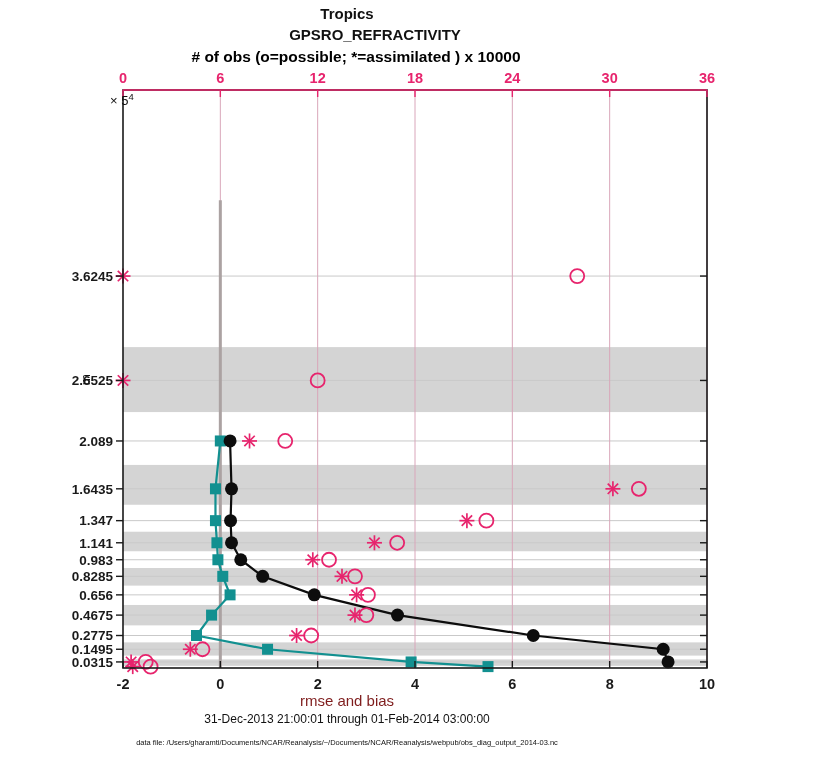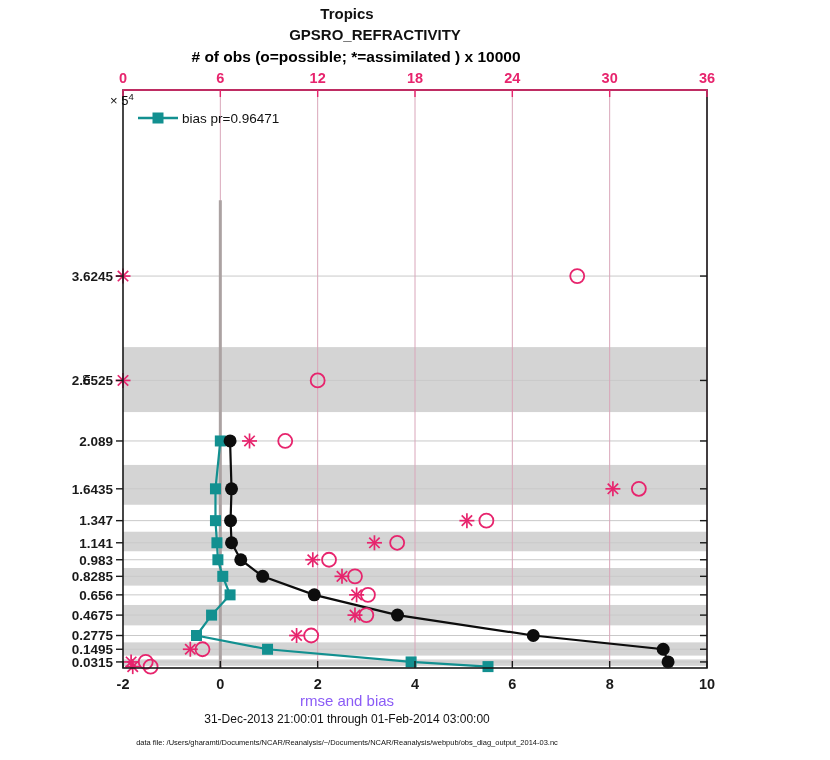--- a/index.html
+++ b/index.html
@@ -6,21 +6,21 @@
   #fig{position:relative;width:830px;height:760px;background:#fff;overflow:hidden;
        font-family:"Liberation Sans",sans-serif;}
   #plot{position:absolute;left:0;top:0;}
   .abs{position:absolute;}
   .ctr{left:0;width:694px;text-align:center;}
   .title{font-size:15px;font-weight:700;color:#111;}
   .obslabel{font-size:15.5px;font-weight:700;}
   .ymult{font-size:13px;color:#111;}
   .ymult sup{font-size:9.5px;}
   .ylab{font-size:13.5px;color:#111;transform:rotate(-90deg);transform-origin:center;}
-  .xlab{font-size:15px;color:#8b5cf6;}
+  .xlab{font-size:15px;color:#7f1d1d;}
   .caption{font-size:12px;color:#111;}
   .datafile{font-size:7.5px;color:#111;}
   #legend{left:137px;top:107px;}
   .lgrow{display:flex;align-items:center;height:22px;}
   .lgrow svg{display:block;}
   .lgtext{font-size:13.5px;color:#111;margin-left:3px;white-space:nowrap;}
   svg text{font-family:"Liberation Sans",sans-serif;}
   .tick{font-size:14.5px;font-weight:700;}
   .ytick{font-size:13.5px;font-weight:700;}
 </style>
@@ -253,26 +253,19 @@
 
   <div class="abs ctr title" style="top:5px;">Tropics</div>
   <div class="abs ctr title" style="top:26px;padding-left:28px;">GPSRO_REFRACTIVITY</div>
   <div class="abs ctr obslabel" id="obslabel" style="top:48px;margin-left:9px;"># of obs (o=possible; *=assimilated ) x 10000</div>
 
   <div class="abs ymult" style="left:110px;top:91px;"><span>× 5</span><sup>4</sup></div>
 
   <div class="abs ylab" style="left:80px;top:372px;">m</div>
 
   <div class="abs" id="legend">
-    <div class="lgrow">
-      <svg width="42" height="16">
-        <line x1="1" y1="8" x2="41" y2="8" stroke="#129090" stroke-width="2.4"></line>
-        <rect x="15.5" y="2.5" width="11" height="11" fill="#129090"></rect>
-      </svg>
-      <span class="lgtext">bias pr=0.96471</span>
-    </div>
   </div>
 
   <div class="abs ctr xlab" style="top:692px;">rmse and bias</div>
   <div class="abs ctr caption" style="top:712px;">31-Dec-2013 21:00:01 through 01-Feb-2014 03:00:00</div>
   <div class="abs ctr datafile" style="top:738px;">data file: /Users/gharamti/Documents/NCAR/Reanalysis/~/Documents/NCAR/Reanalysis/webpub/obs_diag_output_2014-03.nc</div>
 
 </div>
 
 </body></html>

